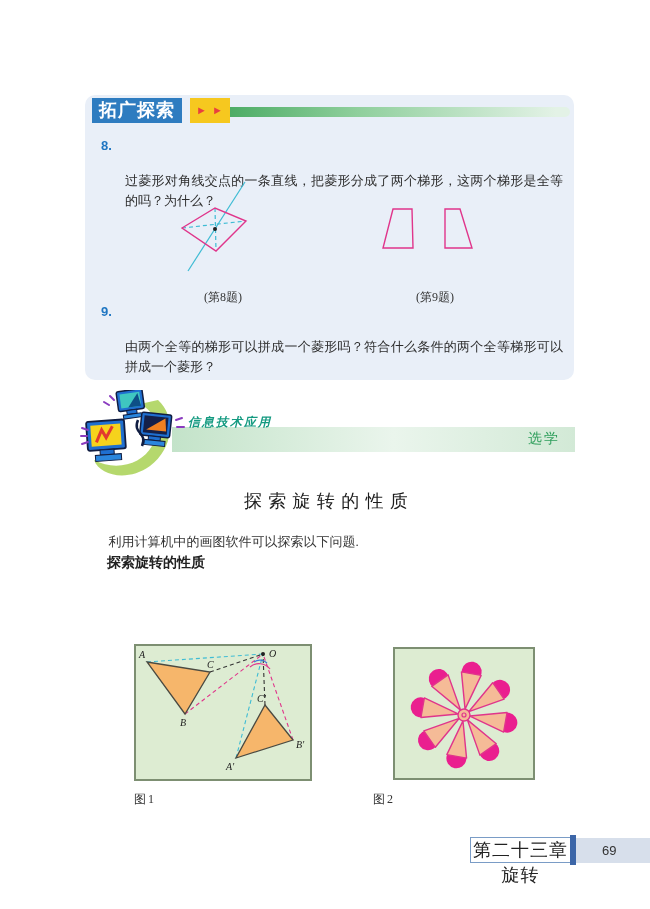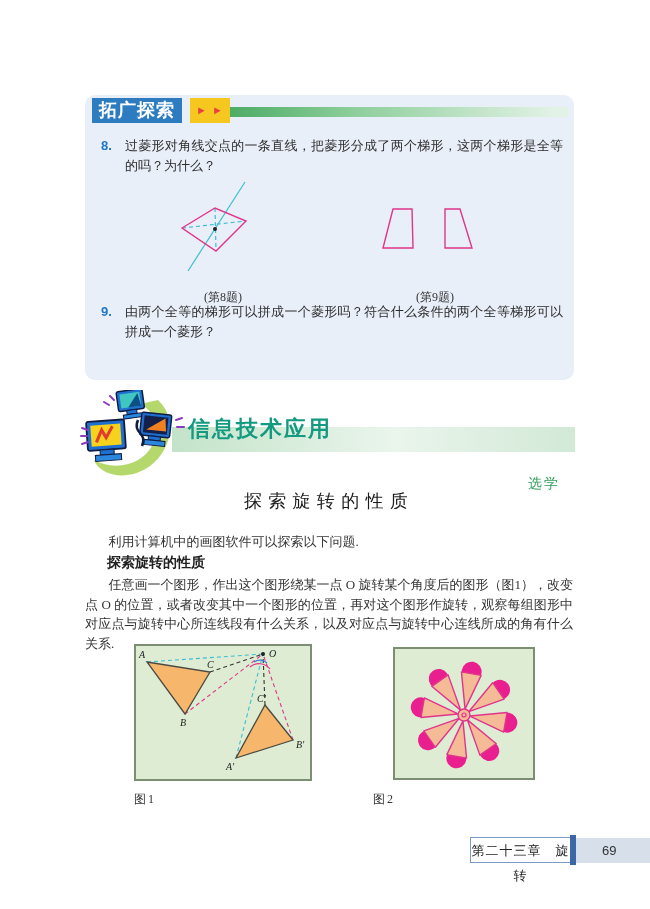--- a/index.html
+++ b/index.html
@@ -24,36 +24,36 @@
     background:#2e7cc0; color:#fff; font-weight:bold; font-size:18px;
     line-height:25px; padding:0 7px; letter-spacing:1px;
   }
   .hdr-arrows {
     position:absolute; left:105px; top:3px; height:25px;
     background:#f6c81f; color:#e8403f; font-size:11px; line-height:25px;
     padding:0 6px; letter-spacing:1px;
   }
   .question { position:absolute; left:16px; display:flex; width:462px; }
   .q-num { color:#1f76c2; font-weight:bold; font-size:13px; width:24px; flex:0 0 24px; line-height:20px;}
-  .q-text { font-family:"Liberation Serif", serif; color:#2d2d2d; font-size:13px; line-height:20px; text-align:justify; }
+  .q-text { font-family:"Liberation Serif", serif; color:#2d2d2d; font-size:13px; line-height:20px; text-align:justify;margin-top:35px; }
   .fig-caption {
     position:absolute; font-family:"Liberation Serif", serif; font-size:12px; color:#333;
     text-align:center; width:110px;margin-top:8px;
   }
   
   .it-band {
     position:absolute; left:172px; top:427px; width:403px; height:25px;
     background:linear-gradient(to right,#c3e3c9,#eaf5ec 55%,#d2e9d6 100%);
   }
   .it-band-label {
-    position:absolute; left:188px; top:414px; font-size:22px; font-weight:bold;
-    color:#149a80; letter-spacing:2px;
+    position:absolute; left:188px; top:414px; font-size:12px; font-weight:bold;
+    font-style:italic; color:#149a80; letter-spacing:2px;
   }
   .it-optional {
-    position:absolute; left:528px; top:430px; font-size:14px; color:#2e9e5b; letter-spacing:2px;margin-top:45px;
+    position:absolute; left:528px; top:430px; font-size:14px; color:#2e9e5b; letter-spacing:2px;
   }
   .it-title {
     position:absolute; left:85px; top:489px; width:488px; text-align:center;
     font-family:"Liberation Serif", serif; font-size:18px; color:#1c1c1c; letter-spacing:0.35em;
   }
   .it-intro {
     position:absolute; left:85px; top:533px; width:488px;
     font-family:"Liberation Serif", serif; font-size:13px; color:#333; text-indent:1.8em;
   }
   .it-subheading {
@@ -72,21 +72,21 @@
   .fig-label {
     position:absolute; top:791px; text-align:left;
     font-family:"Liberation Serif", serif; font-size:12px; color:#333; letter-spacing:2px;
   }
   .fig1-label { left:134px; width:178px; }
   .fig2-label { left:373px; width:142px; }
   
   .footer-chapter {
     position:absolute; left:470px; top:837px; width:100px; height:26px;
     background:#ffffff; border:1px solid #7a9cc6; border-right:none;
-    font-size:13px; color:#222; text-align:center; line-height:25px; letter-spacing:1px;
+    font-size:18px; color:#222; text-align:center; line-height:25px; letter-spacing:1px;
   }
   .footer-bar { position:absolute; left:570px; top:835px; width:6px; height:30px; background:#3c66a8; }
   .footer-strip {
     position:absolute; left:576px; top:838px; width:74px; height:25px; background:#d7dfeb;
     font-size:13px; color:#333; line-height:25px; padding-left:26px;
   }
   svg { display:block; }
   .abs { position:absolute; }
 </style>
 </head>
@@ -169,21 +169,20 @@
       <line x1="24" y1="12" x2="29" y2="15"></line>
     </g>
   </svg>
 
   <div class="it-band-label">信息技术应用</div>
   <div class="it-optional">选学</div>
 
   <div class="it-title">探索旋转的性质</div>
   <div class="it-intro">利用计算机中的画图软件可以探索以下问题.</div>
   <div class="it-subheading">探索旋转的性质</div>
-  <div class="it-body">任意画一个图形，作出这个图形绕某一点 O 旋转某个角度后的图形（图1），改变点 O 的位置，或者改变其中一个图形的位置，再对这个图形作旋转，观察每组图形中对应点与旋转中心所连线段有什么关系，以及对应点与旋转中心连线所成的角有什么关系.</div>
 
   <div class="fig-box fig1-box">
     <svg width="174" height="133" viewBox="0 0 174 133">
       <g stroke-dasharray="4 3" stroke-width="1.1" fill="none">
         <line x1="11" y1="16" x2="127" y2="8" stroke="#3fbcd4"></line>
         <line x1="100" y1="112" x2="127" y2="8" stroke="#3fbcd4"></line>
         <line x1="74" y1="26" x2="127" y2="8" stroke="#333"></line>
         <line x1="129" y1="59" x2="127" y2="8" stroke="#333"></line>
         <line x1="49" y1="68" x2="127" y2="8" stroke="#e0358b"></line>
         <line x1="157" y1="94" x2="127" y2="8" stroke="#e0358b"></line>

